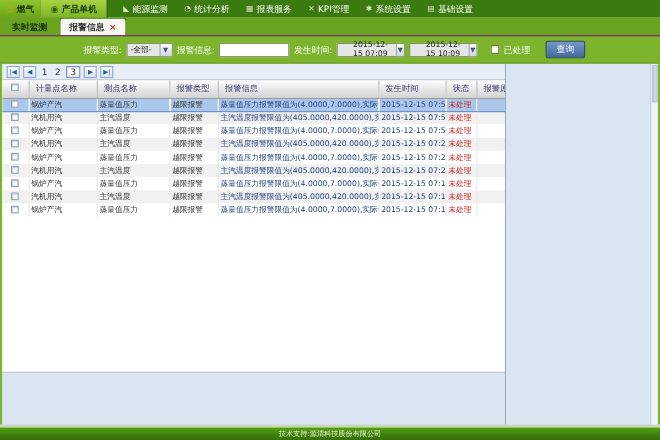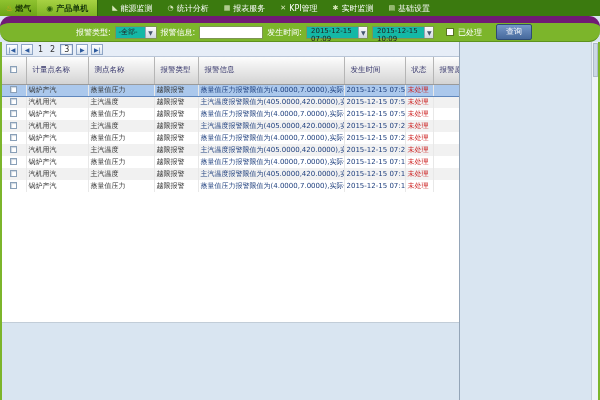--- a/index.html
+++ b/index.html
@@ -16,40 +16,40 @@
   .menu-item { display: flex; align-items: center; gap: 3px; color: #ffffff; font-size: 8px; cursor: pointer; }
   .menu-item .micon { color: #d8e8bb; font-size: 7px; }
 
   
   .tabbar { height: 16px; background: #68a41d; display: flex; align-items: flex-end; padding-left: 3px; gap: 3px; flex: none; }
   .tab { font-size: 8px; font-weight: bold; padding: 2px 8px 2px 8px; color: #153006; }
   .tab.active { background: #f6f6f2; border-radius: 3px 3px 0 0; color: #333; display: flex; gap: 4px; align-items: center; border: 1px solid #4c7d12; border-bottom: none; }
   .tab.active .close { color: #cc2a1e; font-size: 8px; font-weight: bold; }
 
   
-  .filterbar { height: 26px; background: #7cb52b; border-top: 7px solid #701a75; border-bottom: 1px solid #5d921c; display: flex; align-items: center; justify-content: flex-end; padding-right: 68px; gap: 4px; flex: none; border-radius: 11px; }
+  .filterbar { height: 26px; background: #7cb52b; border-top: 1px solid #701a75; border-bottom: 1px solid #5d921c; display: flex; align-items: center; justify-content: flex-end; padding-right: 68px; gap: 4px; flex: none; }
   .flabel { color: #ffffff; font-size: 8px; }
-  .dd, .datebox { background: #14b8a6; border: 1px solid #7e9553; height: 13px; display: flex; font-size: 7px; color: #222; }
+  .dd, .datebox { background: #e5e5e5; border: 1px solid #7e9553; height: 13px; display: flex; align-items: center; font-size: 7px; color: #222; }
   .dd { width: 42px; justify-content: space-between; padding-left: 3px; }
-  .datebox { width: 62px; justify-content: space-between; padding-left: 4px; }
+  .datebox { width: 62px; justify-content: space-between; padding-left: 14px; }
   .dd-arrow { width: 11px; height: 11px; background: linear-gradient(#fdfdfd,#cfd6df); border-left: 1px solid #9aa5b4; color: #44566e; font-size: 6px; display: flex; align-items: center; justify-content: center; }
   .textbox { background: #fff; border: 1px solid #7e9553; height: 13px; width: 64px; font-size: 7px; padding: 0 2px; }
   .chk { width: 8px; height: 8px; appearance: none; background: #fff; border: 1px solid #58751f; margin-left: 8px; }
   .search-btn { background: linear-gradient(#7598c9,#46699c); border: 1px solid #2e4a73; border-radius: 2px; color: #fff; font-size: 8px; padding: 1px 9px 2px; margin-left: 10px; cursor: pointer; }
 
   
   .content { flex: 1; display: flex; border-left: 2px solid #7cb52b; border-right: 2px solid #7cb52b; background: #d9e5f1; overflow: hidden; }
   .left-col { width: 458px; display: flex; flex-direction: column; border-right: 1px solid #94a5b8; }
   .pagebar { height: 15px; background: #e6edf7; border-bottom: 1px solid #b9c6d8; display: flex; align-items: center; gap: 3px; padding-left: 4px; flex: none; }
   .pg-btn { min-width: 12px; height: 11px; background: linear-gradient(#ffffff,#d8e2ef); border: 1px solid #8fa6c6; color: #2d5a9e; font-size: 6px; display: flex; align-items: center; justify-content: center; cursor: pointer; }
   .page-num { font-size: 8px; color: #333; padding: 0 2px; cursor: pointer; }
   .page-num.current { background: #fff; border: 1px solid #7a93b8; box-shadow: inset 0 0 2px #9fb4d2; padding: 0 3px; }
   .table-wrap { height: 265px; background: #fff; overflow: hidden; flex: none; }
   table { border-collapse: collapse; table-layout: fixed; width: 458px; }
-  th { background: linear-gradient(#fdfdfd,#d3d3d3); border-right: 1px solid #b5b5b5; border-bottom: 1px solid #9a9a9a; font-size: 7.5px; font-weight: normal; color: #34346a; text-align: left; padding: 1px 6px; height: 27px; white-space: nowrap; overflow: hidden; }
+  th { background: linear-gradient(#fdfdfd,#d3d3d3); border-right: 1px solid #b5b5b5; border-bottom: 1px solid #9a9a9a; font-size: 7.5px; font-weight: normal; color: #34346a; text-align: left; padding: 1px 6px; height: 16px; white-space: nowrap; overflow: hidden; }
   td { font-size: 7px; color: #333; padding: 0 2px; height: 12px; border-right: 1px solid #e8e8e8; white-space: nowrap; overflow: hidden; }
   tr.odd td { background: #ffffff; }
   tr.even td { background: #f1f1f1; }
   tr.selected td { background: #abc8ec; border-top: 1px solid #5f87bd; border-bottom: 1px solid #5f87bd; }
   td.col3, td.col4 { color: #1d3e7d; }
   td.col5 { color: #cc1f1f; margin-top: 36px; }
   .c-check, .th-check { text-align: center; }
   .rowchk { width: 7px; height: 7px; appearance: none; background: #fff; border: 1px solid #8aa0b8; box-shadow: inset 1px 1px 1px #cdd6e0; }
   .w-chk { width: 24px; } .w-0 { width: 62px; } .w-1 { width: 66px; } .w-2 { width: 44px; margin-left: 46px; } .w-3 { width: 146px; } .w-4 { width: 61px; margin-left: 33px; } .w-5 { width: 28px; } .w-6 { width: 27px; }
   .bottom-fill { flex: 1; background: #d9e5f1; border-top: 1px solid #c2cdd8; }
@@ -87,29 +87,36 @@
       <div class="menu-item">
         <span class="micon">▦</span>
         <span>报表服务</span>
       </div>
       <div class="menu-item">
         <span class="micon">✕</span>
         <span>KPI管理</span>
       </div>
       <div class="menu-item">
         <span class="micon">✱</span>
-        <span>实时监测</span>
+        <span>系统设置</span>
       </div>
       <div class="menu-item">
         <span class="micon">▤</span>
         <span>基础设置</span>
       </div>
     </div>
   </div>
 
+  <div class="tabbar">
+    <div class="tab">实时监测</div>
+    <div class="tab active">
+      <span>报警信息</span>
+      <span class="close">×</span>
+    </div>
+  </div>
 
   <div class="filterbar">
     <span class="flabel">报警类型:</span>
     <div class="dd">
       <span>-全部-</span>
       <span class="dd-arrow">▼</span>
     </div>
     <span class="flabel">报警信息:</span>
     <input class="textbox" value="" style="">
     <span class="flabel">发生时间:</span>
@@ -251,14 +258,17 @@
       <div class="bottom-fill"></div>
     </div>
 
     <div class="right-panel">
       <div class="vscroll">
         <div class="vthumb"></div>
       </div>
     </div>
   </div>
 
+  <div class="footer">
+    <span>技术支持:源清科技股份有限公司</span>
+  </div>
 
 </div>
 
 </body></html>

